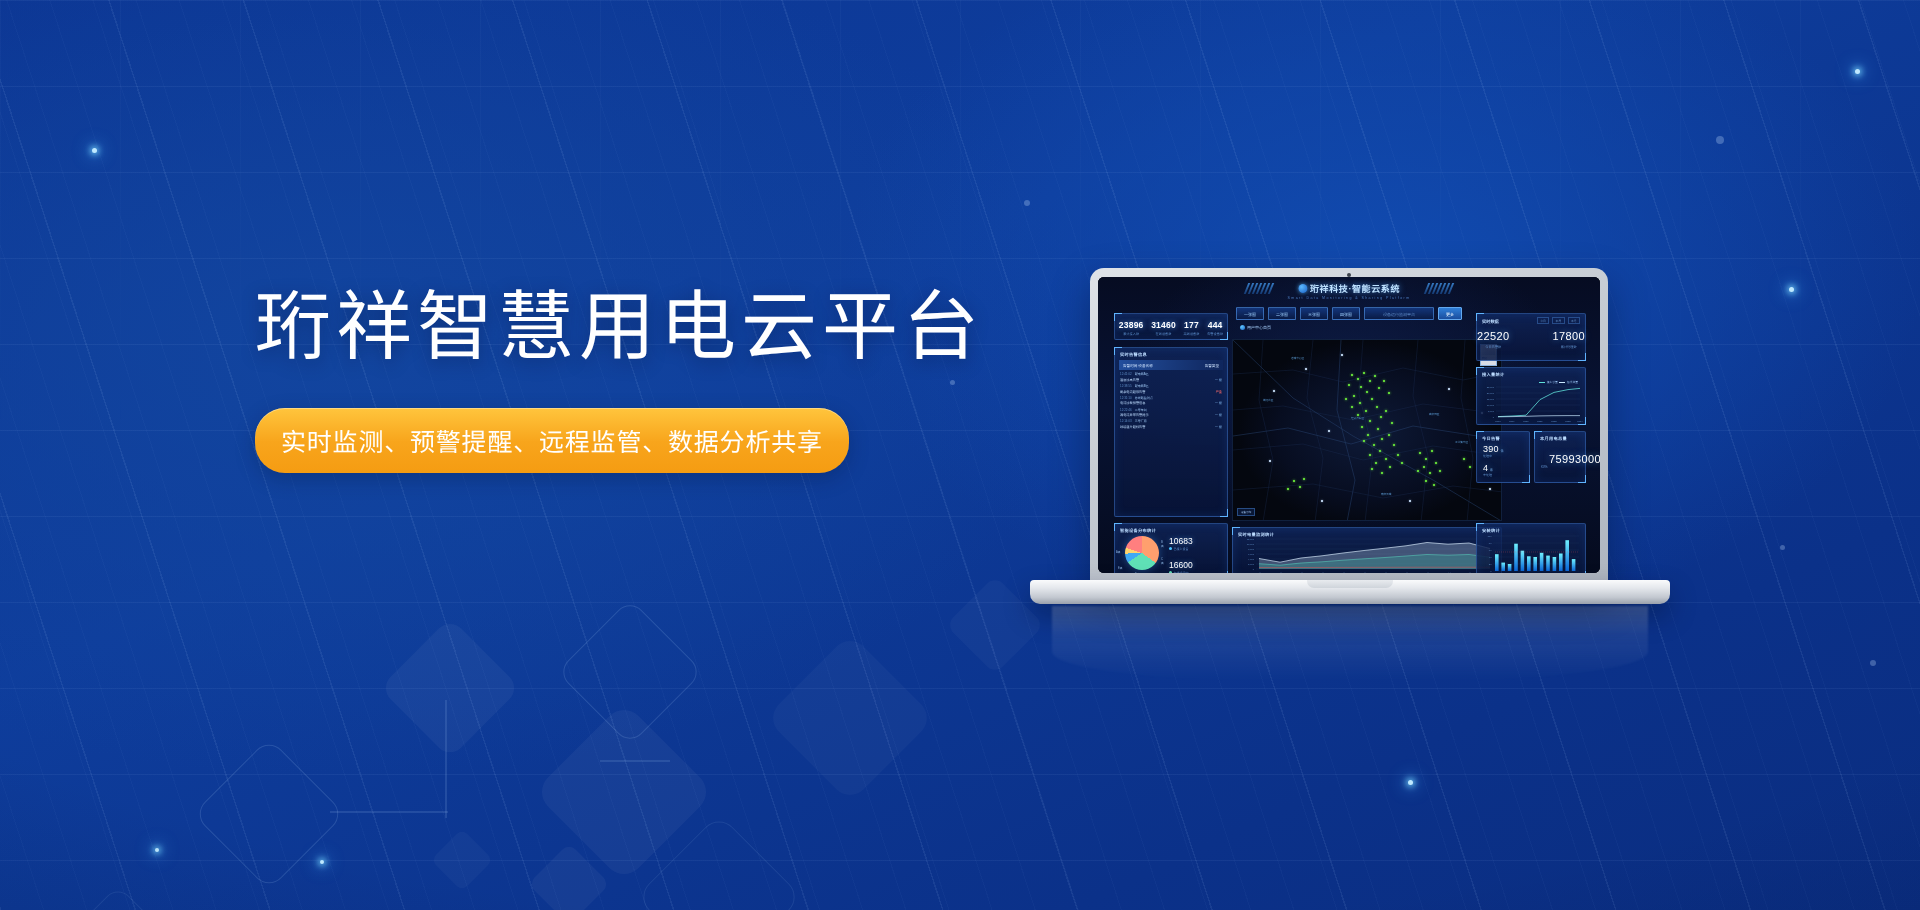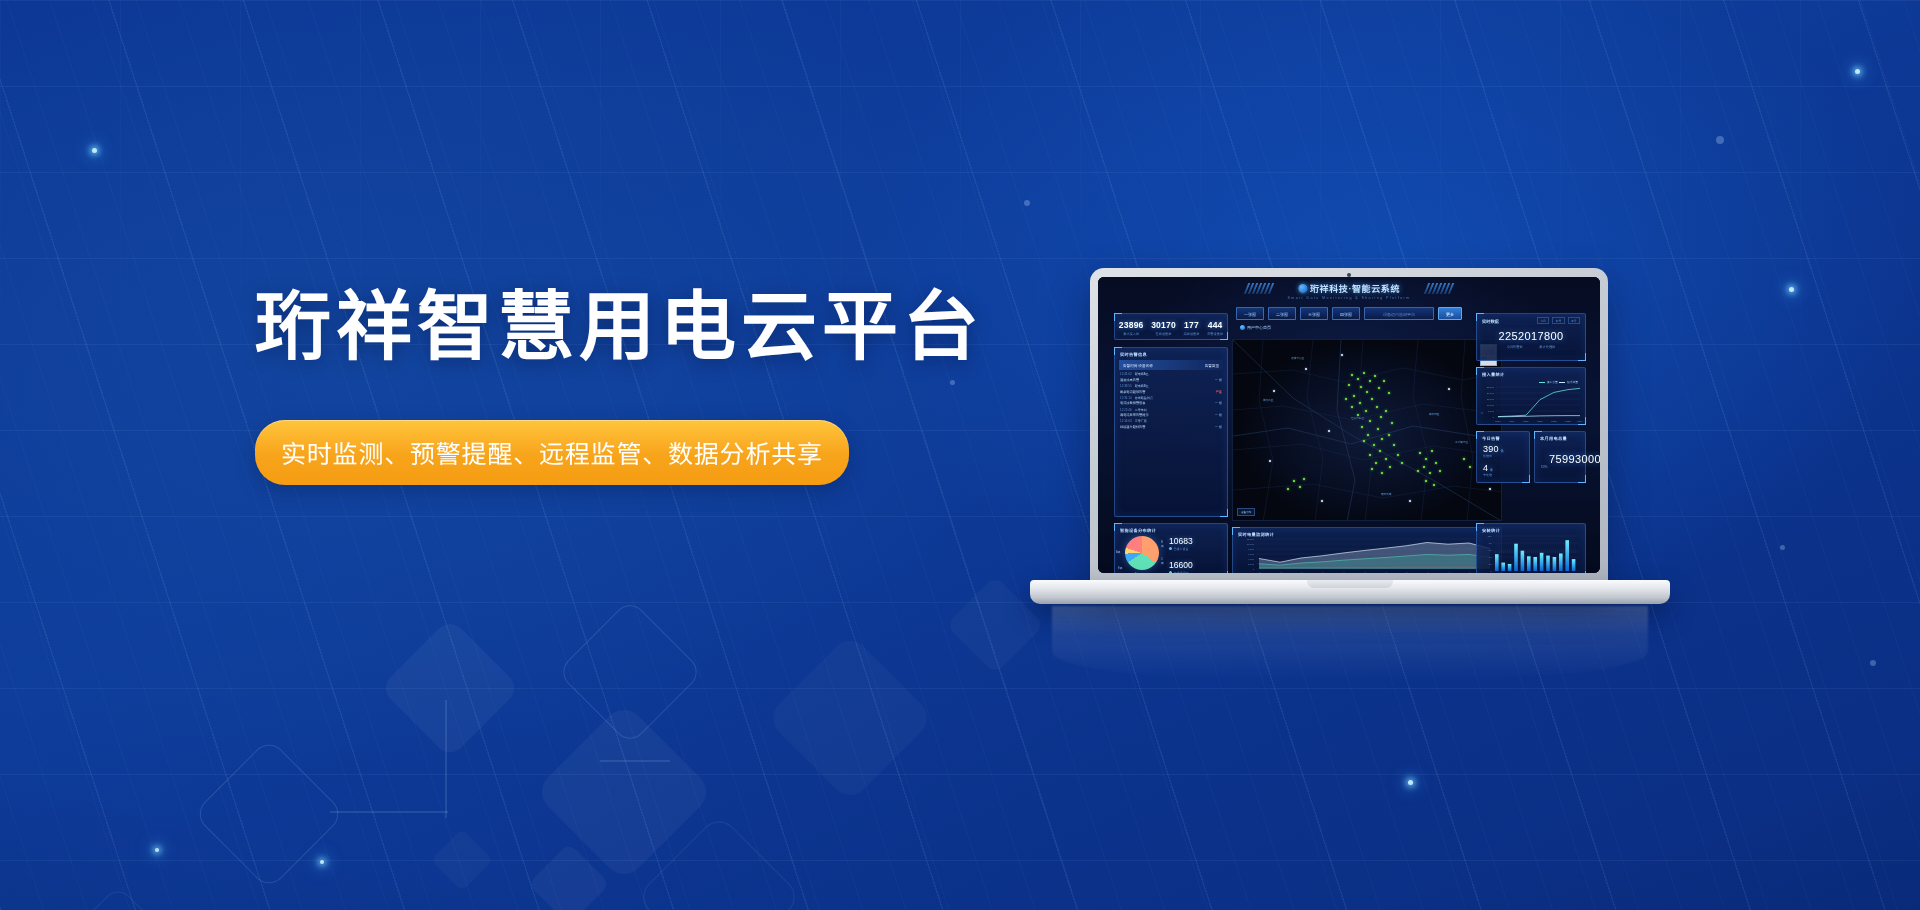--- a/index.html
+++ b/index.html
@@ -90,32 +90,32 @@
     font-size:30px; color:#ffffff; letter-spacing:1.2px;
     font-weight:400; line-height:1.2; white-space:nowrap;
     text-shadow:0 2px 8px rgba(0,0,0,.28);
   }
   .eyebrow .divider{
     display:inline-block; margin:0 11px; color:rgba(255,255,255,.62);
     font-weight:300; transform:translateY(-1px);
   }
   .headline{
     margin-top:24px;
-    font-size:76px; font-weight:700; color:#ffffff;
+    font-size:76px; font-weight:400; color:#ffffff;
     letter-spacing:5px; line-height:1.08; white-space:nowrap;
     text-shadow:0 4px 18px rgba(1,16,56,.40);
   }
   .subline{
     margin-top:30px;
     font-size:31px; font-weight:400; color:#f2f6ff;
     letter-spacing:1.6px; white-space:nowrap;
     text-shadow:0 2px 8px rgba(0,0,0,.25);
   }
   .cta{
-    margin-top:52px;
+    margin-top:40px;
     display:inline-block;
     padding:14px 26px 15px;
     border-radius:30px;
     background:linear-gradient(180deg,#ffc53d 0%,#f8a51c 52%,#f59c12 100%);
     color:#ffffff; font-size:25px; font-weight:500; letter-spacing:.8px;
     white-space:nowrap;
     box-shadow:0 6px 20px rgba(3,20,62,.28), inset 0 1px 0 rgba(255,255,255,.35);
     border:none; cursor:pointer; font-family:inherit;
   }
 
@@ -269,21 +269,21 @@
     position:absolute; left:4px; bottom:4px; font-size:2.6px; color:#9ec4f0;
     background:rgba(12,30,70,.7); padding:1px 3px; border:1px solid rgba(70,130,210,.5);
   }
 
   
   .rpanel1{right:14px; top:36px; width:110px; height:48px;}
   .rp1head{display:flex; justify-content:space-between; align-items:center; padding:3px 5px 0;}
   .rp1head .tt{font-size:4.2px; color:#bcdcff; font-weight:700;}
   .rp1head .tabs{display:flex; gap:3px;}
   .rp1head .tabs span{font-size:2.8px; color:#5f8cc4; border:1px solid rgba(70,130,210,.45); padding:.6px 2.4px;}
-  .rp1body{display:flex; justify-content:center; padding-top:6px; text-align:center;}
+  .rp1body{display:flex; justify-content:space-between; padding-top:6px; text-align:center;}
   .rp1body .v{font-size:11px; color:#ffffff; font-weight:400; letter-spacing:.4px; text-shadow:0 0 6px rgba(90,170,255,.7);}
   .rp1body .l{font-size:3.2px; color:#5e90cc; margin-top:2px;}
 
   .rpanel2{right:14px; top:90px; width:110px; height:58px;}
   .legend-line{position:absolute; right:7px; top:12px; font-size:2.8px; color:#8fb8e8; white-space:nowrap;}
   .legend-line i{display:inline-block; width:6px; height:1.4px; vertical-align:middle; margin-right:1.4px;}
 
   .rpanel3{right:70px; top:154px; width:54px; height:52px;}
   .rpanel4{right:14px; top:154px; width:52px; height:52px;}
   .bigval{font-size:9px; color:#ffffff; padding:3px 0 0 6px; letter-spacing:.3px; text-shadow:0 0 6px rgba(90,170,255,.7);}
@@ -404,21 +404,21 @@
             <span class="navbtn wide">设备运行监测平台</span>
             <span class="navbtn solid">更多</span>
           </div>
 
           <div class="panel kpis">
             <div class="kpi">
               <b>23896</b>
               <span>累计接入数</span>
             </div>
             <div class="kpi">
-              <b>30170</b>
+              <b>31460</b>
               <span>在线设备数</span>
             </div>
             <div class="kpi">
               <b>177</b>
               <span>离线设备数</span>
             </div>
             <div class="kpi">
               <b>444</b>
               <span>告警设备数</span>
             </div>

